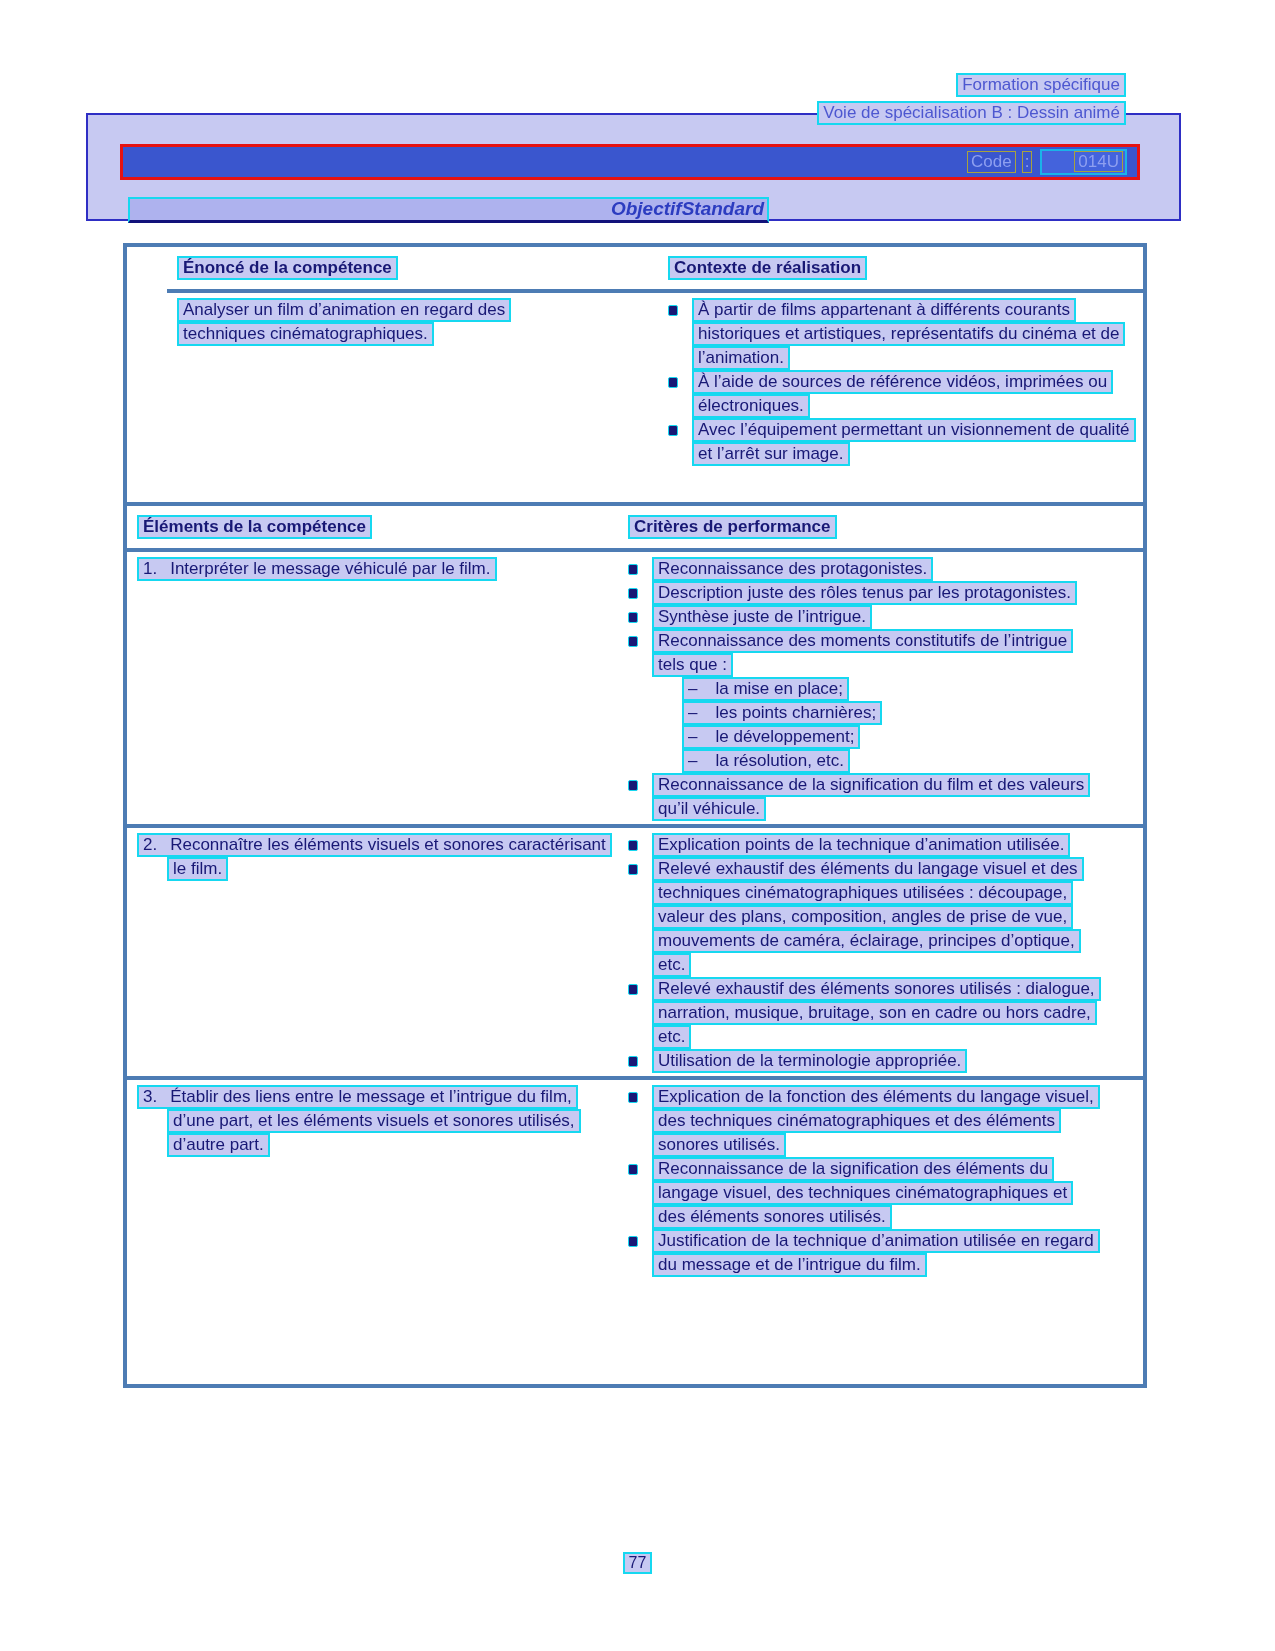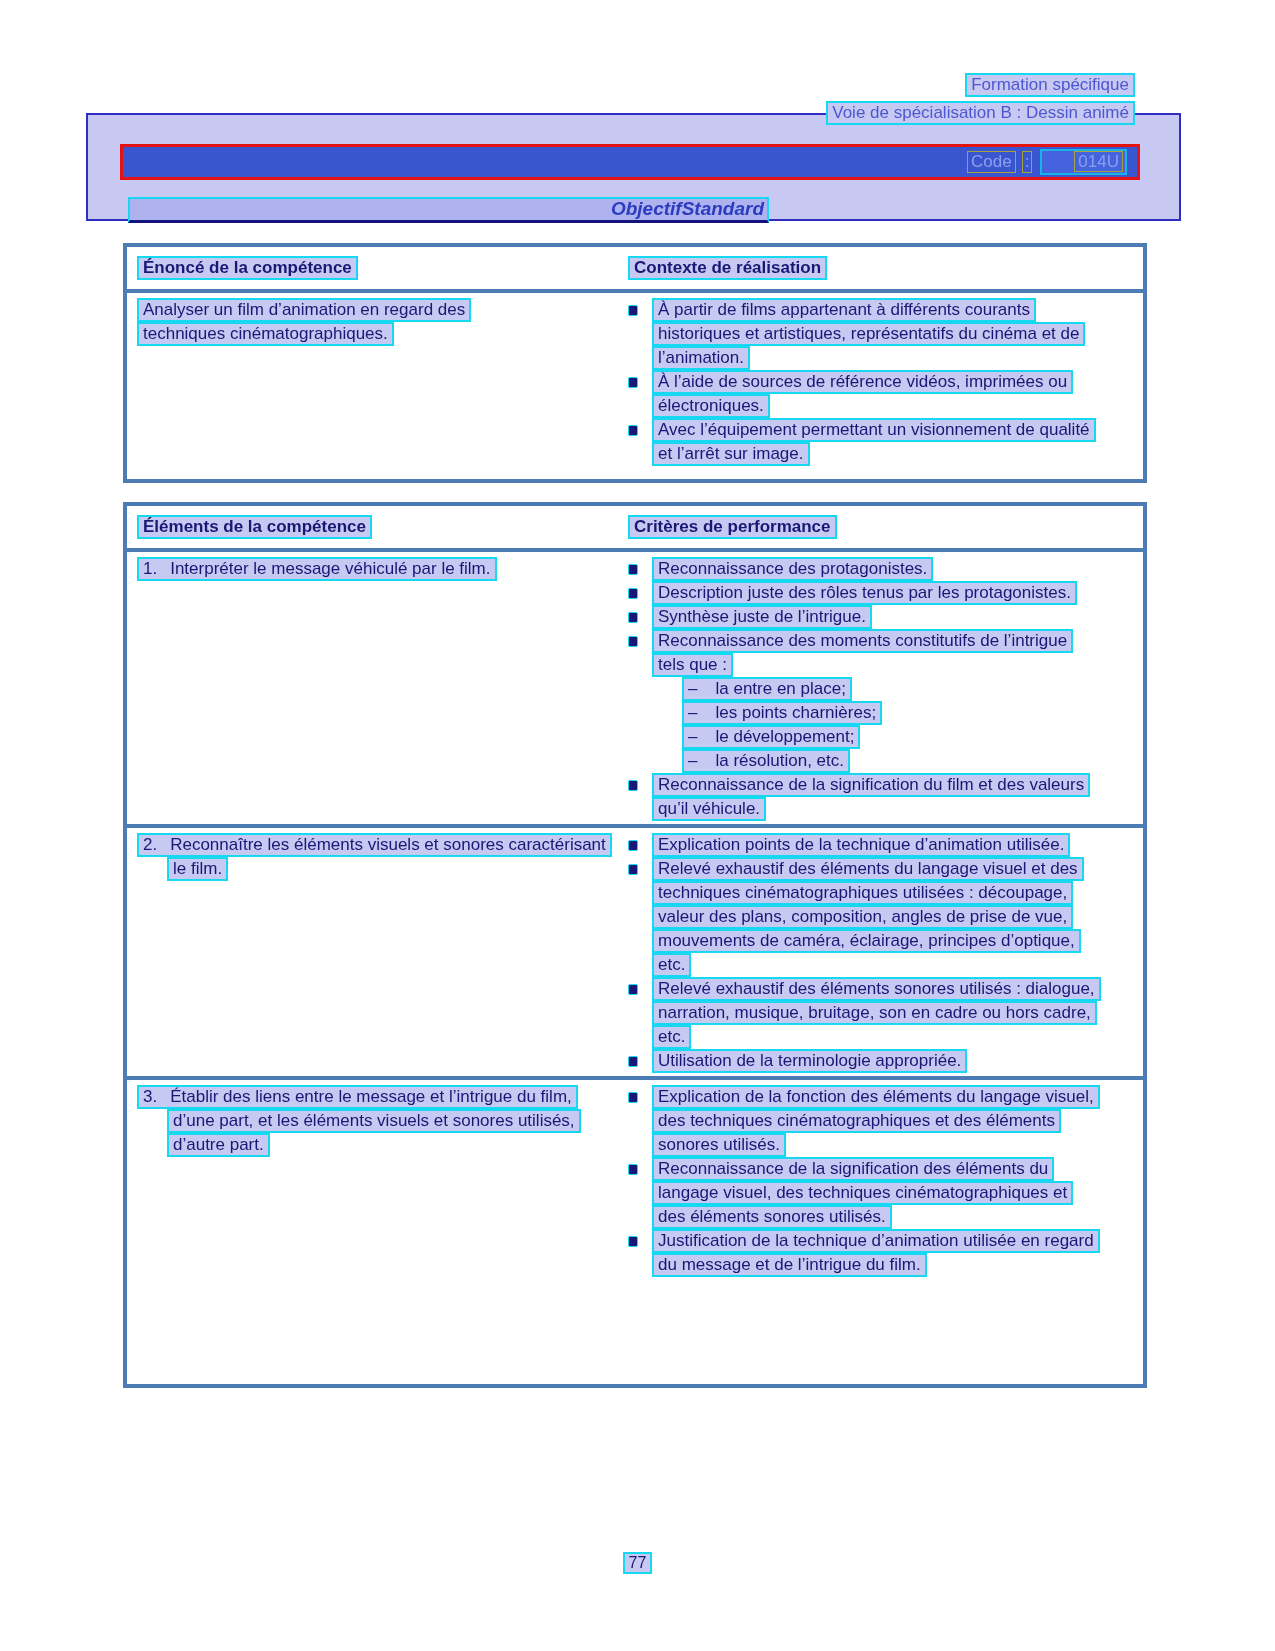--- a/index.html
+++ b/index.html
@@ -9,42 +9,42 @@
   }
   
   .hl {
     background:#c7c9f2;
     border:2px solid #16d8f0;
     padding:0px 4px 1px 4px;
     box-decoration-break:clone;
     -webkit-box-decoration-break:clone;
   }
   
-  .run-head { position:absolute; top:71px; left:0; right:140px; text-align:right; z-index:5;
+  .run-head { position:absolute; top:71px; left:0; right:149px; text-align:right; z-index:5;
               font-size:17px; line-height:27px; color:#4d57d0; }
   .run-head .line { margin-bottom:1px; }
   
   .panel { position:absolute; left:86px; top:113px; width:1095px; height:108px;
            background:#c7c9f2; border:2px solid #2e2ec4; box-sizing:border-box; z-index:1; }
   .code-box { position:absolute; left:32px; top:29px; width:1020px; height:36px;
               background:#3a56ce; border:3px solid #e51212; box-sizing:border-box;
               display:flex; align-items:center; justify-content:flex-end;
               padding-right:10px; font-size:17px; color:#8e9ff0; }
   .code-chip { border:1px solid #a8a23e; padding:0 3px; color:#8e9ff0;margin-left:30px; }
   .code-sep  { border:1px solid #a8a23e; padding:0 2px; margin-left:6px; color:#8e9ff0; }
   .code-value-outer { border:2px solid #1ab3e8; background:#4463dc; padding:1px 2px; margin-left:8px; }
   .obj-std { position:absolute; left:40px; top:82px; width:631px; height:21px;
              background:#aeb2ee; border:2px solid #16d8f0; border-bottom:3px solid #12127a;
              display:flex; justify-content:flex-end; align-items:flex-end;
              font-size:19px; font-weight:bold; font-style:italic; color:#2c3cc0;
              padding:0 3px; box-sizing:content-box; }
   
   .tbl { position:absolute; left:123px; width:1024px; border:4px solid #4d7cb4;
          box-sizing:border-box; background:#ffffff; font-size:17px; line-height:24px; }
-  .tbl1 { top:243px; height:240px; }
+  .tbl1 { top:243px; height:304px;padding-left:40px; }
   .tbl2 { top:502px; height:886px; }
   .tbl-head { display:flex; border-bottom:4px solid #4d7cb4; padding:9px 0; font-weight:bold; }
   .tbl-row  { display:flex; padding:5px 0 3px 0; }
   .tbl2 .tbl-row + .tbl-row { border-top:4px solid #4d7cb4; }
   .col-left  { width:497px; padding-left:10px; box-sizing:border-box; flex:none; }
   .col-right { flex:1; padding-left:4px; box-sizing:border-box; }
   .cell-text { max-width:410px; }
   .num-item { max-width:440px; padding-left:30px; text-indent:-30px; }
   .num { margin-right:13px; }
   
@@ -127,21 +127,21 @@
         </div>
         <div class="b-item">
           <span class="b-marker"></span>
           <div class="b-text"><span class="hl">Synthèse juste de l’intrigue.</span></div>
         </div>
         <div class="b-item">
           <span class="b-marker"></span>
           <div class="b-text"><span class="hl">Reconnaissance des moments constitutifs de l’intrigue tels que :</span></div>
         </div>
         <div class="s-item">
-          <span class="hl"><span class="dash">–</span><span>la entre en place;</span></span>
+          <span class="hl"><span class="dash">–</span><span>la mise en place;</span></span>
         </div>
         <div class="s-item">
           <span class="hl"><span class="dash">–</span><span>les points charnières;</span></span>
         </div>
         <div class="s-item">
           <span class="hl"><span class="dash">–</span><span>le développement;</span></span>
         </div>
         <div class="s-item">
           <span class="hl"><span class="dash">–</span><span>la résolution, etc.</span></span>
         </div>

